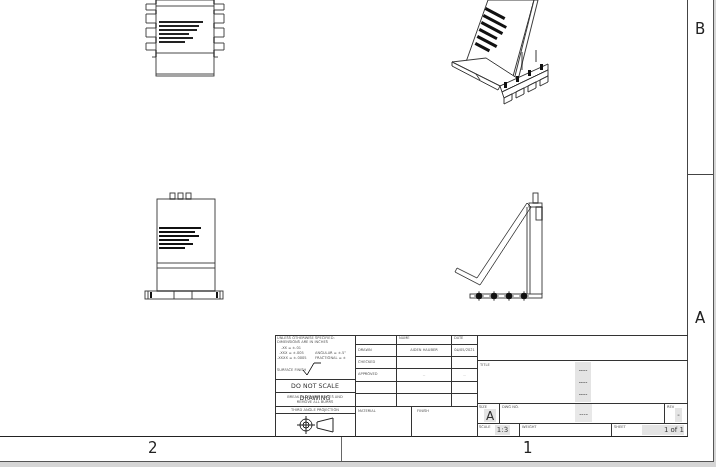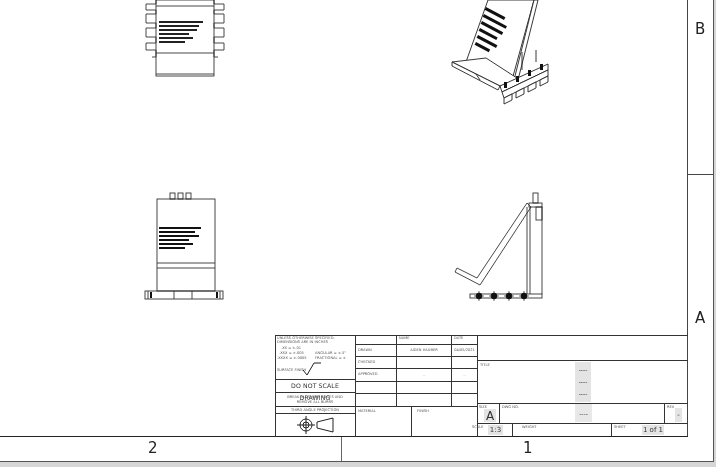--- a/index.html
+++ b/index.html
@@ -274,27 +274,27 @@
   <div class="abs" style="left:225px;top:69px;width:165px;height:20px;border-right:1px solid #333;border-bottom:1px solid #333;box-sizing:border-box;">
     <div class="tiny abs" style="left:2px;top:1px;">DWG NO.</div>
     <div class="field-val" style="left:75px;top:0;width:17px;height:18px;font-size:6px;line-height:20px;background:#e8e8e8;">----</div>
   </div>
 
   <div class="abs" style="left:390px;top:69px;width:23px;height:20px;border-bottom:1px solid #333;box-sizing:border-box;">
     <div class="tiny abs" style="left:2px;top:1px;">REV</div>
     <div class="field-val" style="left:10px;top:4px;width:7px;height:14px;font-size:7px;line-height:14px;">-</div>
   </div>
 
-  <div class="abs" style="left:196px;top:89px;width:42px;height:12px;border-right:1px solid #333;box-sizing:border-box;">
+  <div class="abs" style="left:203px;top:89px;width:42px;height:12px;border-right:1px solid #333;box-sizing:border-box;">
     <div class="tiny abs" style="left:1px;top:1px;">SCALE</div>
     <div class="field-val" style="left:17px;top:1px;width:15px;height:10px;font-size:7px;line-height:10px;">1:3</div>
   </div>
 
   <div class="abs" style="left:245px;top:89px;width:92px;height:12px;border-right:1px solid #333;box-sizing:border-box;">
     <div class="tiny abs" style="left:2px;top:1px;">WEIGHT</div>
     <div class="tiny abs" style="left:30px;top:3px;"></div>
   </div>
 
   <div class="abs" style="left:337px;top:89px;width:76px;height:12px;box-sizing:border-box;">
     <div class="tiny abs" style="left:2px;top:1px;">SHEET</div>
-    <div class="field-val" style="left:30px;top:1px;width:22px;height:10px;font-size:7px;line-height:10px;">1 of 1</div>
+    <div class="field-val" style="left:30px;top:1px;width:42px;height:10px;font-size:7px;line-height:10px;text-align:right;">1 of 1</div>
   </div>
 </div>
 
 </body></html>

